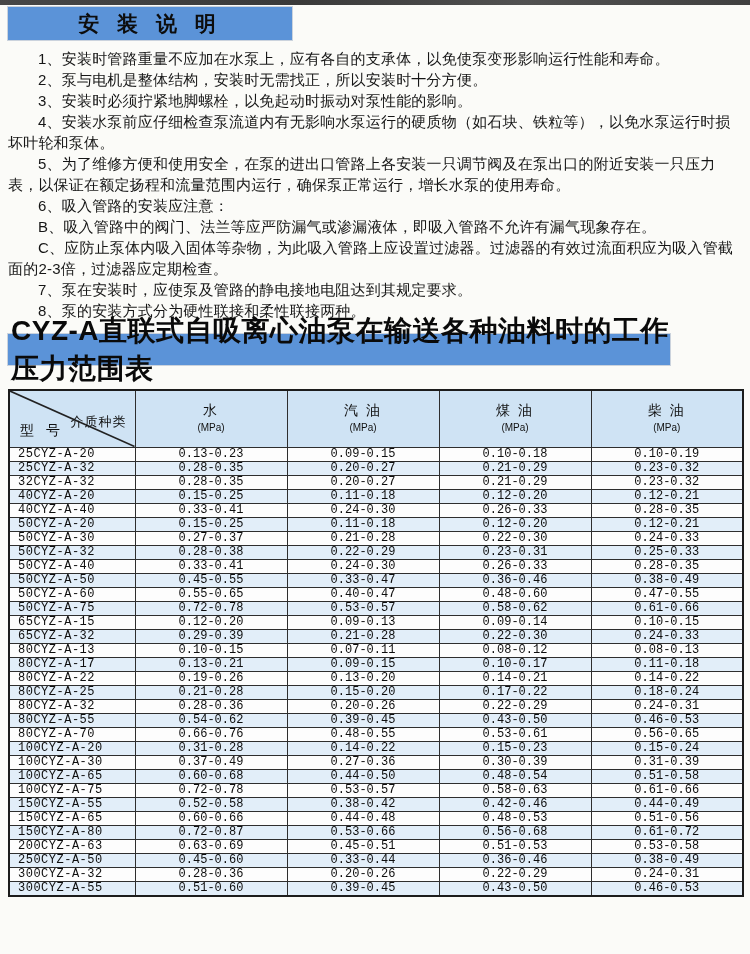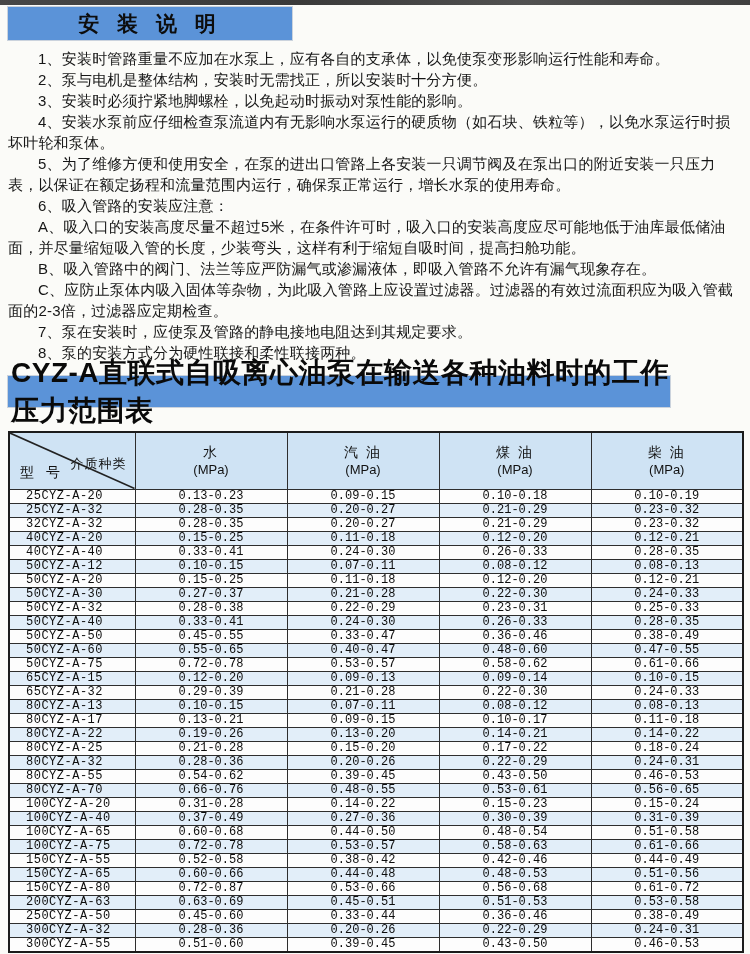--- a/index.html
+++ b/index.html
@@ -48,37 +48,37 @@
   }
   table.pressure th,table.pressure td{
     border:1px solid #2e2e2e;padding:0;margin:0;
   }
   thead th{
     background:var(--header-bg);height:57px;
     font-size:14px;font-weight:normal;color:#111;
     border-bottom:2px solid #1c1c1c;
   }
   thead .col-head div{line-height:18px;text-align:center;letter-spacing:2px;}
-  thead .col-head .unit{letter-spacing:0;font-size:13px;}
+  thead .col-head .unit{letter-spacing:0;font-size:10px;}
   th.diag{position:relative;background:var(--header-bg);}
   th.diag svg{position:absolute;top:0;left:0;width:100%;height:100%;}
   th.diag .corner-tr{
     position:absolute;top:6px;right:8px;font-size:13px;letter-spacing:1px;margin-top:16px;
   }
   th.diag .corner-bl{
     position:absolute;bottom:7px;left:10px;font-size:14px;letter-spacing:4px;text-align:right;
   }
   tbody td{
     height:13.9px;font-size:12px;line-height:13px;color:#0e0e0e;
     text-align:center;vertical-align:middle;
     font-family:"Liberation Mono","DejaVu Sans Mono",monospace;
     overflow:hidden;white-space:nowrap;
   }
   tbody td.model-cell{
-    text-align:left;padding-left:16px;letter-spacing:.5px;
+    text-align:left;padding-left:8px;letter-spacing:.5px;
   }
   tbody tr:nth-child(even){background:var(--stripe);}
   tbody tr:nth-child(odd){background:#fdfdfd;}
 </style>
 </head>
 <body>
 
 <div class="top-bar"></div>
 
 <div class="page">
@@ -87,21 +87,20 @@
     <span>安 装 说 明</span>
   </div>
 
   <div class="instructions">
       <p class="para">1、安装时管路重量不应加在水泵上，应有各自的支承体，以免使泵变形影响运行性能和寿命。</p>
       <p class="para">2、泵与电机是整体结构，安装时无需找正，所以安装时十分方便。</p>
       <p class="para">3、安装时必须拧紧地脚螺栓，以免起动时振动对泵性能的影响。</p>
       <p class="para">4、安装水泵前应仔细检查泵流道内有无影响水泵运行的硬质物（如石块、铁粒等），以免水泵运行时损坏叶轮和泵体。</p>
       <p class="para">5、为了维修方便和使用安全，在泵的进出口管路上各安装一只调节阀及在泵出口的附近安装一只压力表，以保证在额定扬程和流量范围内运行，确保泵正常运行，增长水泵的使用寿命。</p>
       <p class="para">6、吸入管路的安装应注意：</p>
-      <p class="para">A、吸入口的安装高度尽量不超过5米，在条件许可时，吸入口的安装高度应尽可能地低于油库最低储油面，并尽量缩短吸入管的长度，少装弯头，这样有利于缩短自吸时间，提高扫舱功能。</p>
       <p class="para">B、吸入管路中的阀门、法兰等应严防漏气或渗漏液体，即吸入管路不允许有漏气现象存在。</p>
       <p class="para">C、应防止泵体内吸入固体等杂物，为此吸入管路上应设置过滤器。过滤器的有效过流面积应为吸入管截面的2-3倍，过滤器应定期检查。</p>
       <p class="para">7、泵在安装时，应使泵及管路的静电接地电阻达到其规定要求。</p>
       <p class="para">8、泵的安装方式分为硬性联接和柔性联接两种。</p>
     </div>
 
   <div class="banner">
     <span>CYZ-A直联式自吸离心油泵在输送各种油料时的工作压力范围表</span>
   </div>
 
@@ -170,27 +169,20 @@
           <td class="value-cell">0.12-0.21</td>
         </tr>
         <tr>
           <td class="model-cell">40CYZ-A-40</td>
           <td class="value-cell">0.33-0.41</td>
           <td class="value-cell">0.24-0.30</td>
           <td class="value-cell">0.26-0.33</td>
           <td class="value-cell">0.28-0.35</td>
         </tr>
         <tr>
-          <td class="model-cell">50CYZ-A-12</td>
-          <td class="value-cell">0.10-0.15</td>
-          <td class="value-cell">0.07-0.11</td>
-          <td class="value-cell">0.08-0.12</td>
-          <td class="value-cell">0.08-0.13</td>
-        </tr>
-        <tr>
           <td class="model-cell">50CYZ-A-20</td>
           <td class="value-cell">0.15-0.25</td>
           <td class="value-cell">0.11-0.18</td>
           <td class="value-cell">0.12-0.20</td>
           <td class="value-cell">0.12-0.21</td>
         </tr>
         <tr>
           <td class="model-cell">50CYZ-A-30</td>
           <td class="value-cell">0.27-0.37</td>
           <td class="value-cell">0.21-0.28</td>
@@ -296,21 +288,21 @@
           <td class="value-cell">0.56-0.65</td>
         </tr>
         <tr>
           <td class="model-cell">100CYZ-A-20</td>
           <td class="value-cell">0.31-0.28</td>
           <td class="value-cell">0.14-0.22</td>
           <td class="value-cell">0.15-0.23</td>
           <td class="value-cell">0.15-0.24</td>
         </tr>
         <tr>
-          <td class="model-cell">100CYZ-A-40</td>
+          <td class="model-cell">100CYZ-A-30</td>
           <td class="value-cell">0.37-0.49</td>
           <td class="value-cell">0.27-0.36</td>
           <td class="value-cell">0.30-0.39</td>
           <td class="value-cell">0.31-0.39</td>
         </tr>
         <tr>
           <td class="model-cell">100CYZ-A-65</td>
           <td class="value-cell">0.60-0.68</td>
           <td class="value-cell">0.44-0.50</td>
           <td class="value-cell">0.48-0.54</td>

